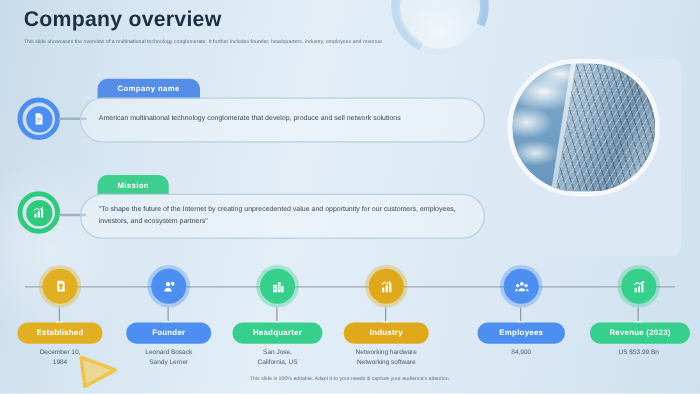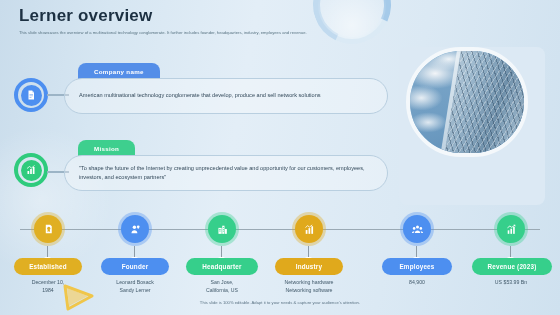--- a/index.html
+++ b/index.html
@@ -264,21 +264,21 @@
   <div class="deco-ring-inner"></div>
 
   <div class="deco-triangle">
     <svg class="gi" width="34" height="30" viewBox="0 0 34 30">
       <path d="M3 4 L30 14 L6 27 Z" fill="none" stroke="#f0c64a" stroke-width="3" stroke-linejoin="round"></path>
       <path d="M5 6 L26 14 L7 24 Z" fill="#f3d175" opacity=".75"></path>
     </svg>
   </div>
 
   <div class="header">
-    <div class="slide-title">Lerner overview</div>
+    <div class="slide-title">Company overview</div>
     <div class="slide-subtitle">This slide showcases the overview of a multinational technology conglomerate. It further includes founder, headquarters, industry, employees and revenue.</div>
   </div>
 
   <div class="photo-card"></div>
   <div class="photo-arch">
     <div class="sky"></div>
     <div class="tower-edge"></div>
     <div class="tower"></div>
   </div>
 

